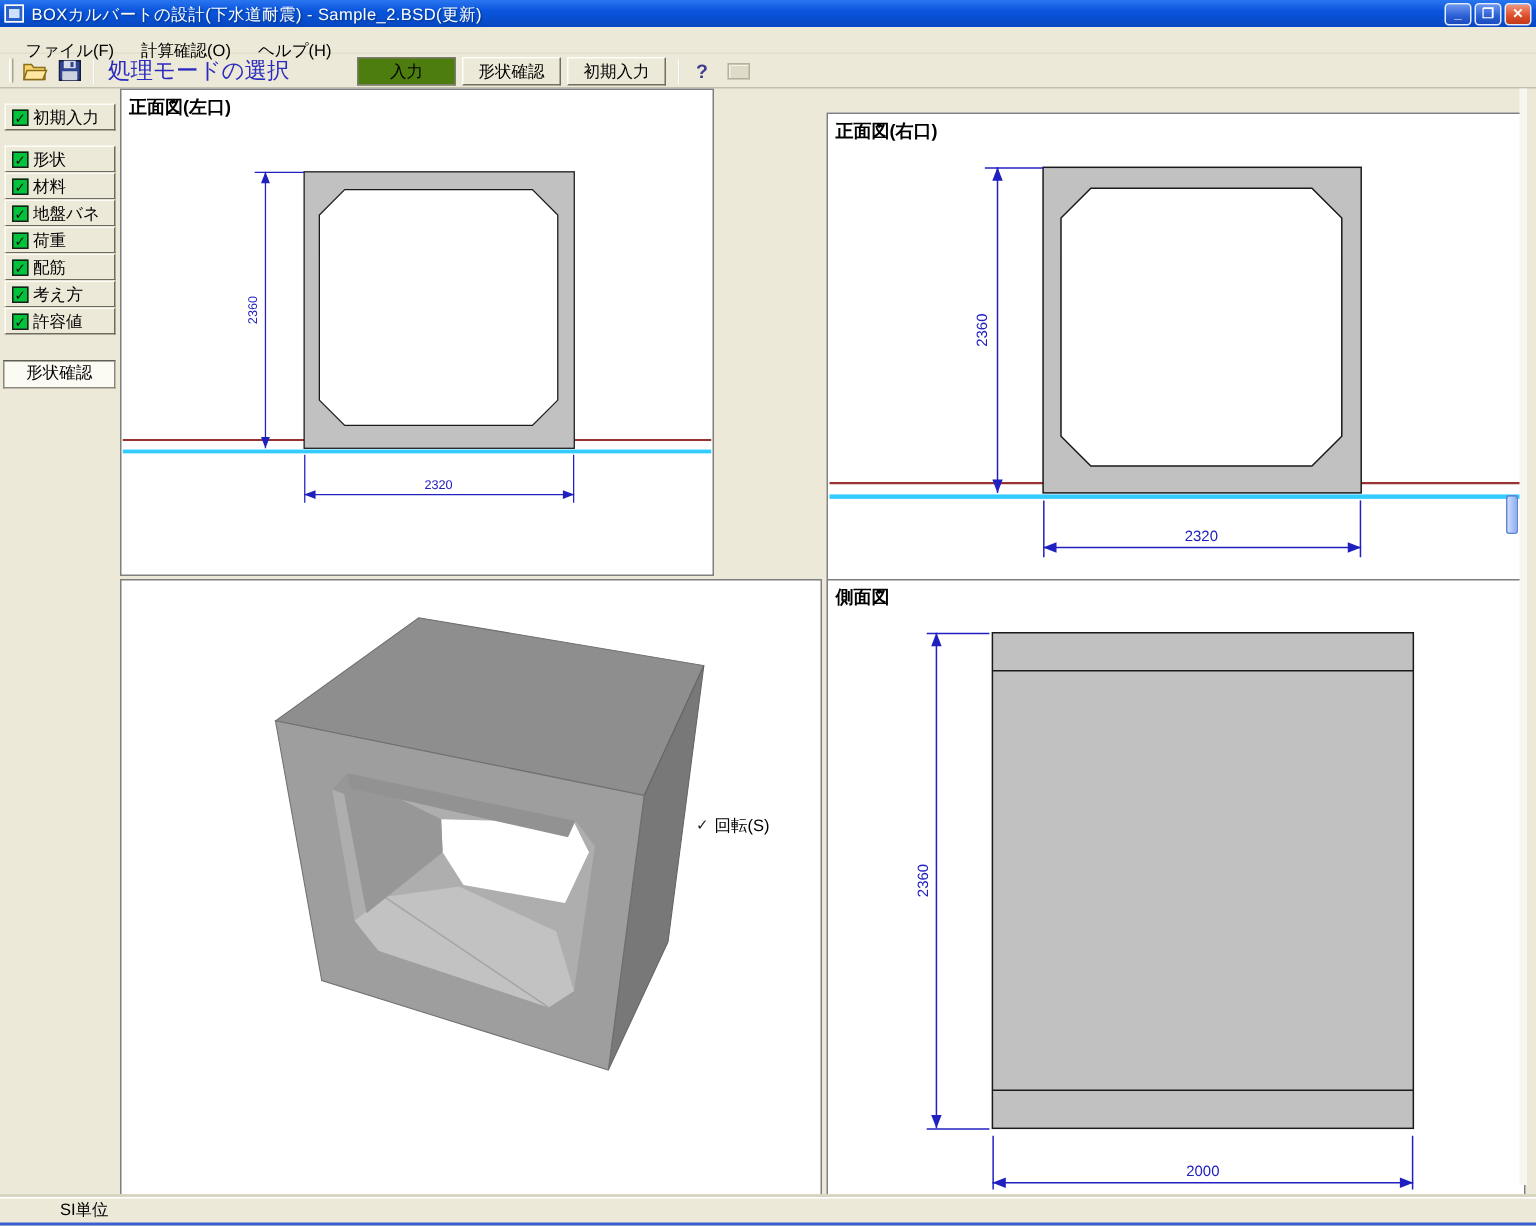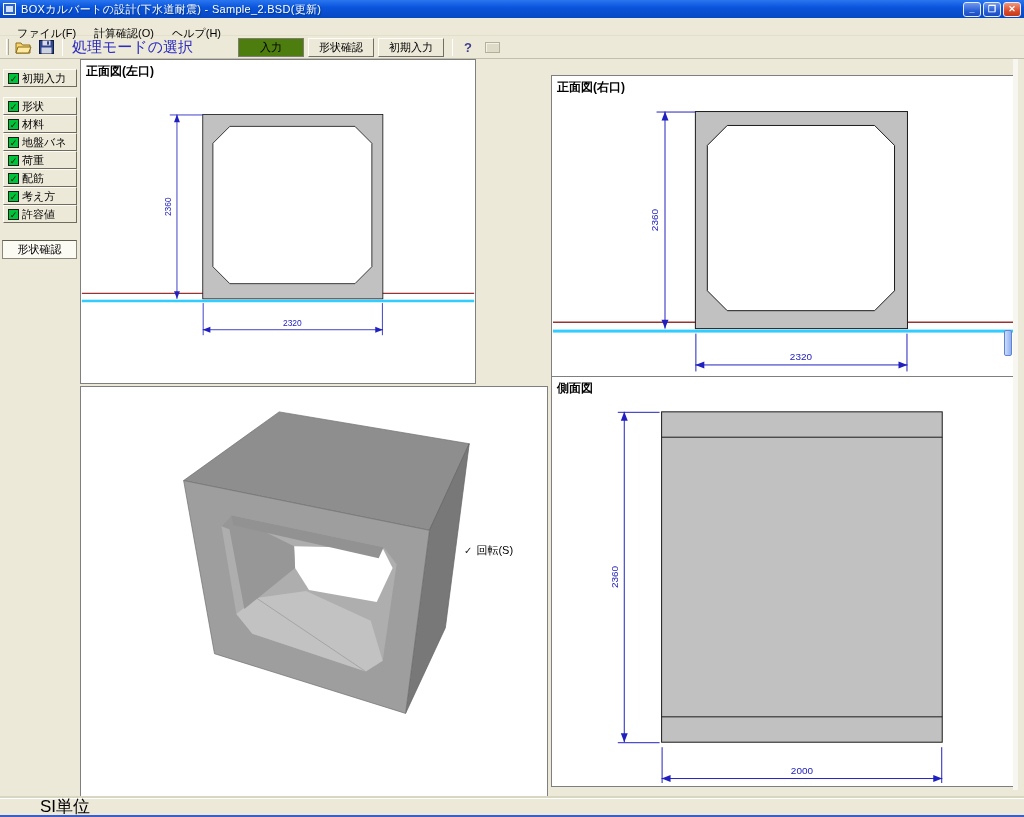--- a/index.html
+++ b/index.html
@@ -82,42 +82,42 @@
   .side-tab {
     position:absolute; top:181px; left:2px; width:75px; height:19px;
     background:#fbfaf3; border:1px solid #8a887a; border-top-color:#5f5d52;
     font-size:11px; text-align:center; line-height:17px;
   }
 
   .panel { position:absolute; background:#ffffff; border:1px solid #7f7f7f; }
   #p-fl { left:80px;  top:0px;   width:396px; height:325px; }
   #p-fr { left:551px; top:0px;   width:466px; height:325px;margin-top:16px; }
   #p-3d { left:80px;  top:327px; width:468px; height:411px; }
-  #p-sv { left:551px; top:317px; width:466px; height:411px; }
+  #p-sv { left:551px; top:327px; width:466px; height:411px; }
   .panel-title { position:absolute; top:3px; left:5px; font-size:12px; font-weight:bold; z-index:2; }
   svg.fig { position:absolute; left:0; top:0; width:100%; height:100%; }
   svg text { font-family:"Liberation Sans","DejaVu Sans",sans-serif; font-size:10px; fill:#2020c0; }
 
   .rotate-check {
     position:absolute; left:383px; top:156px; display:flex; align-items:center;
     font-size:11px; gap:4px; z-index:2; cursor:default;
   }
   .rotate-check .tick { font-size:10px; font-weight:bold; color:#222; }
 
   .vthumb {
     position:absolute; left:1004px; top:271px; width:8px; height:26px;
     background:linear-gradient(90deg,#cddcfb,#8fb0ef); border:1px solid #5e84d8; border-radius:2px;
   }
   .vtrack { position:absolute; left:1013px; top:0px; width:5px; height:731px; background:#f7f6f0; }
 
   
   .statusbar {
     position:absolute; top:798px; left:0; width:1024px; height:17px;
     background:#ece9d8; border-top:1px solid #fff; box-shadow:0 -2px 0 #d8d5c2;
-    font-size:17px; line-height:16px; padding-left:40px;
+    font-size:11px; line-height:16px; padding-left:40px;
   }
   .bottom-edge { position:absolute; bottom:0; left:0; width:1024px; height:2px; background:#3a5fcd; }
 </style>
 </head>
 <body>
 
 <div class="window">
 
   <div class="titlebar">
     <span class="title-icon"></span>

